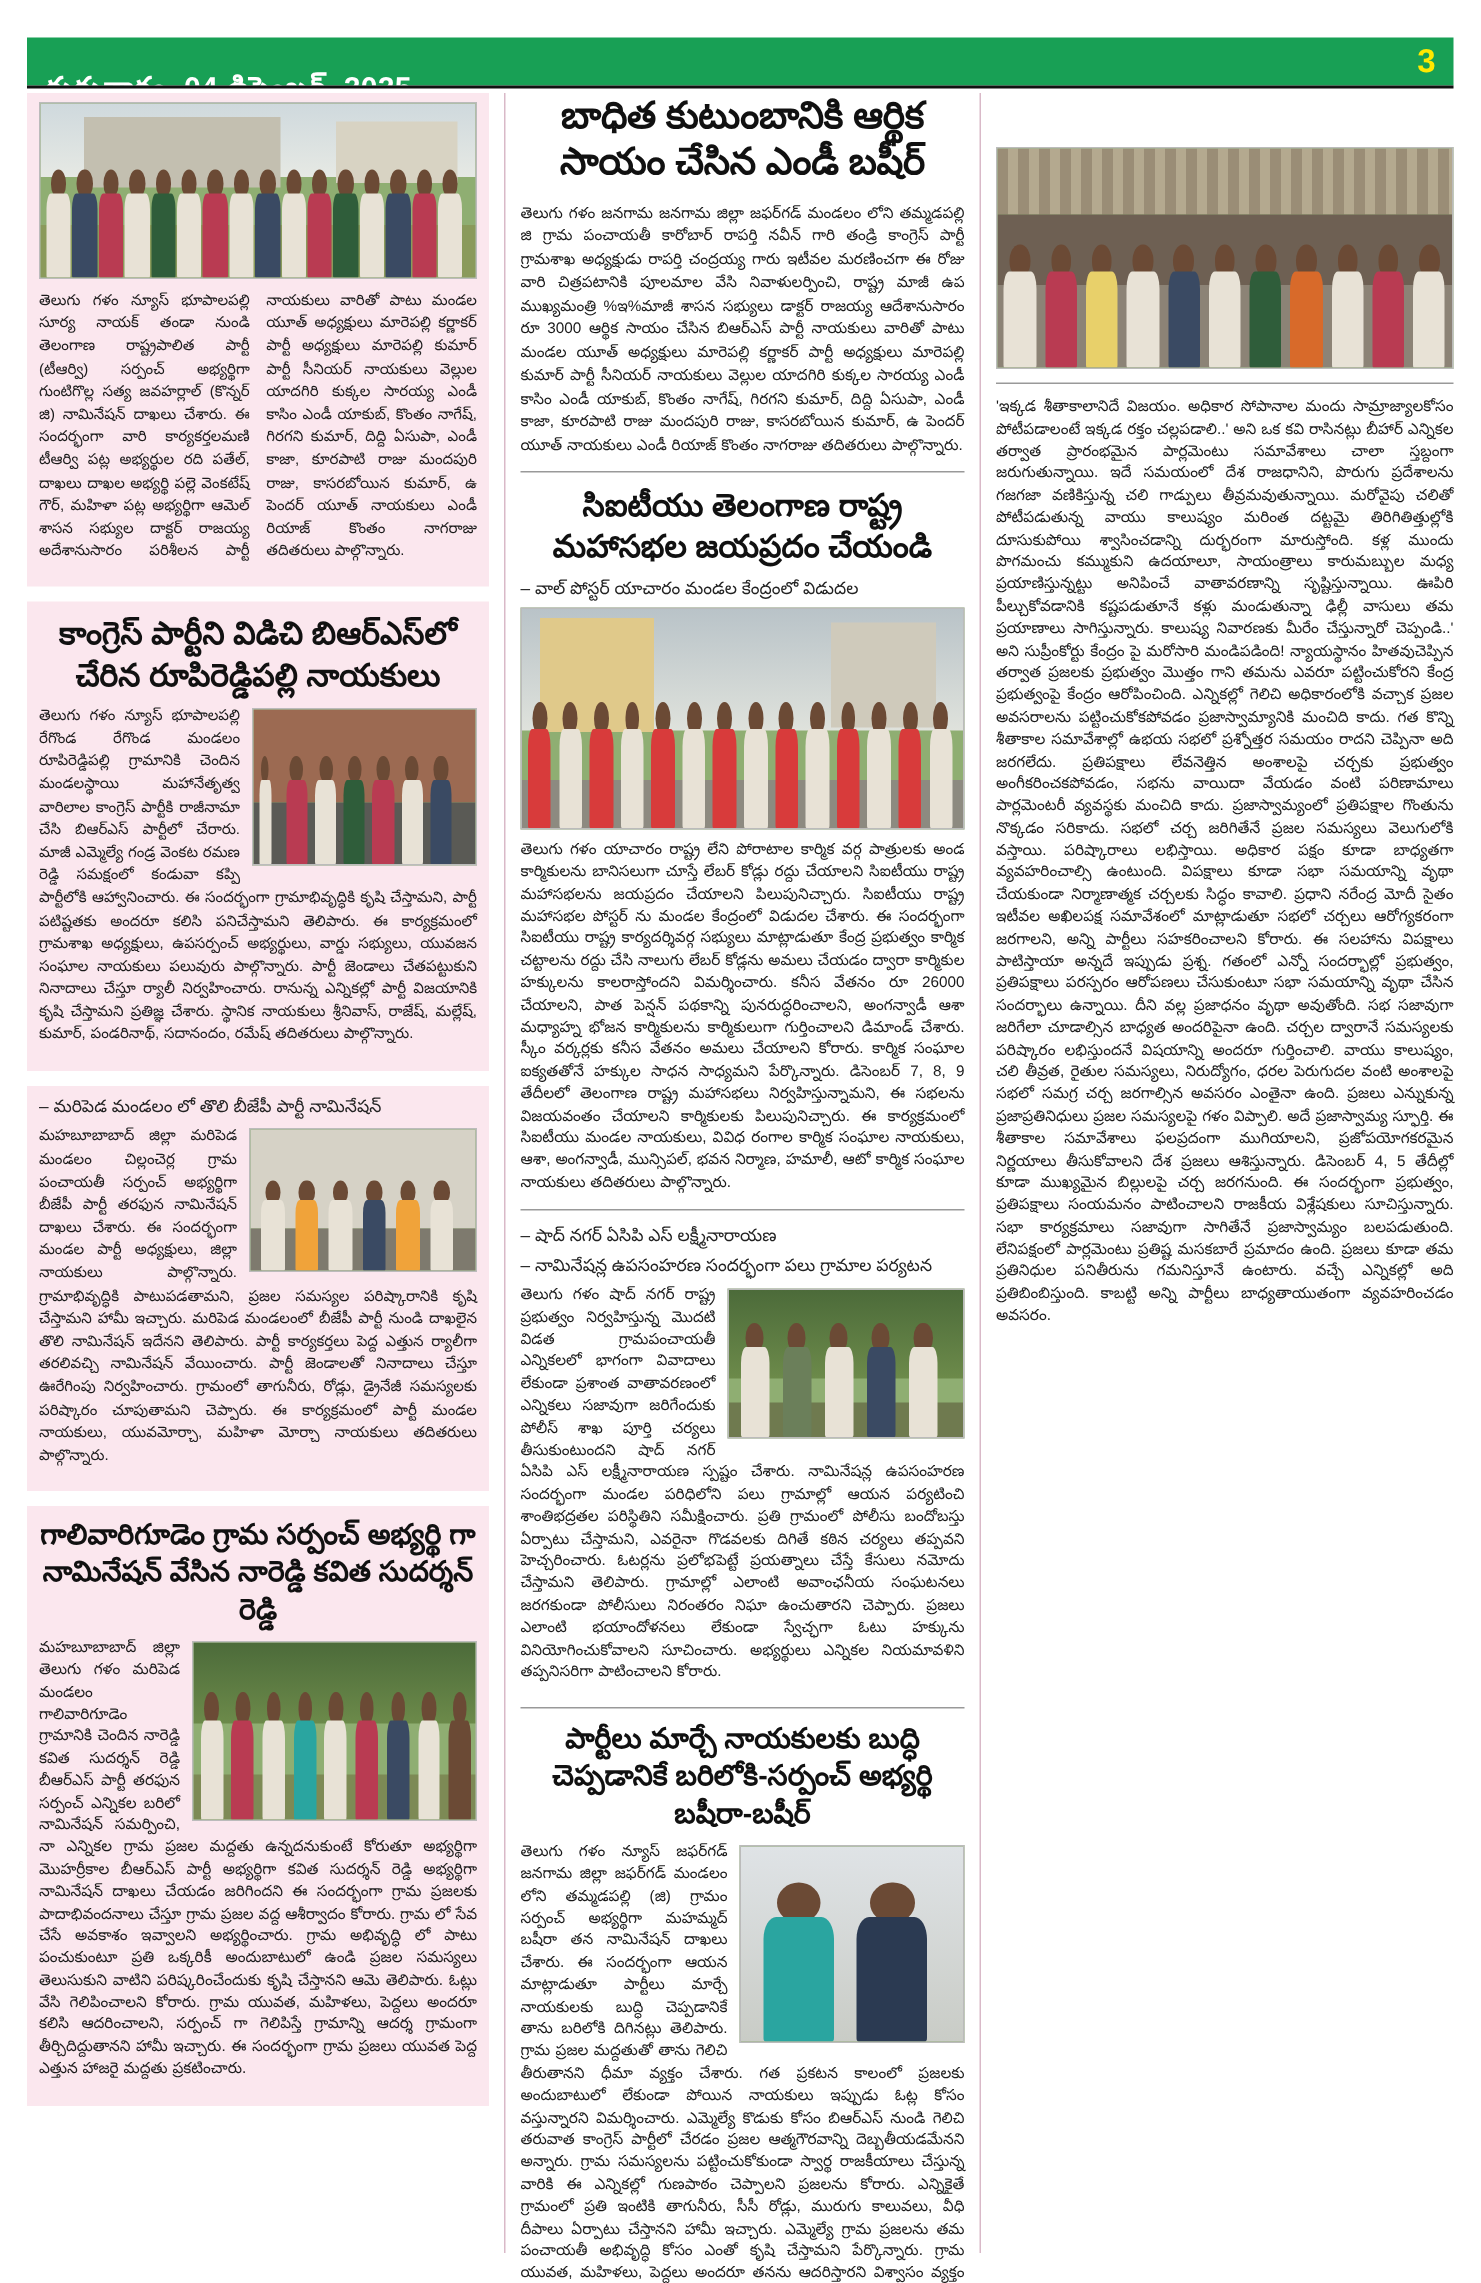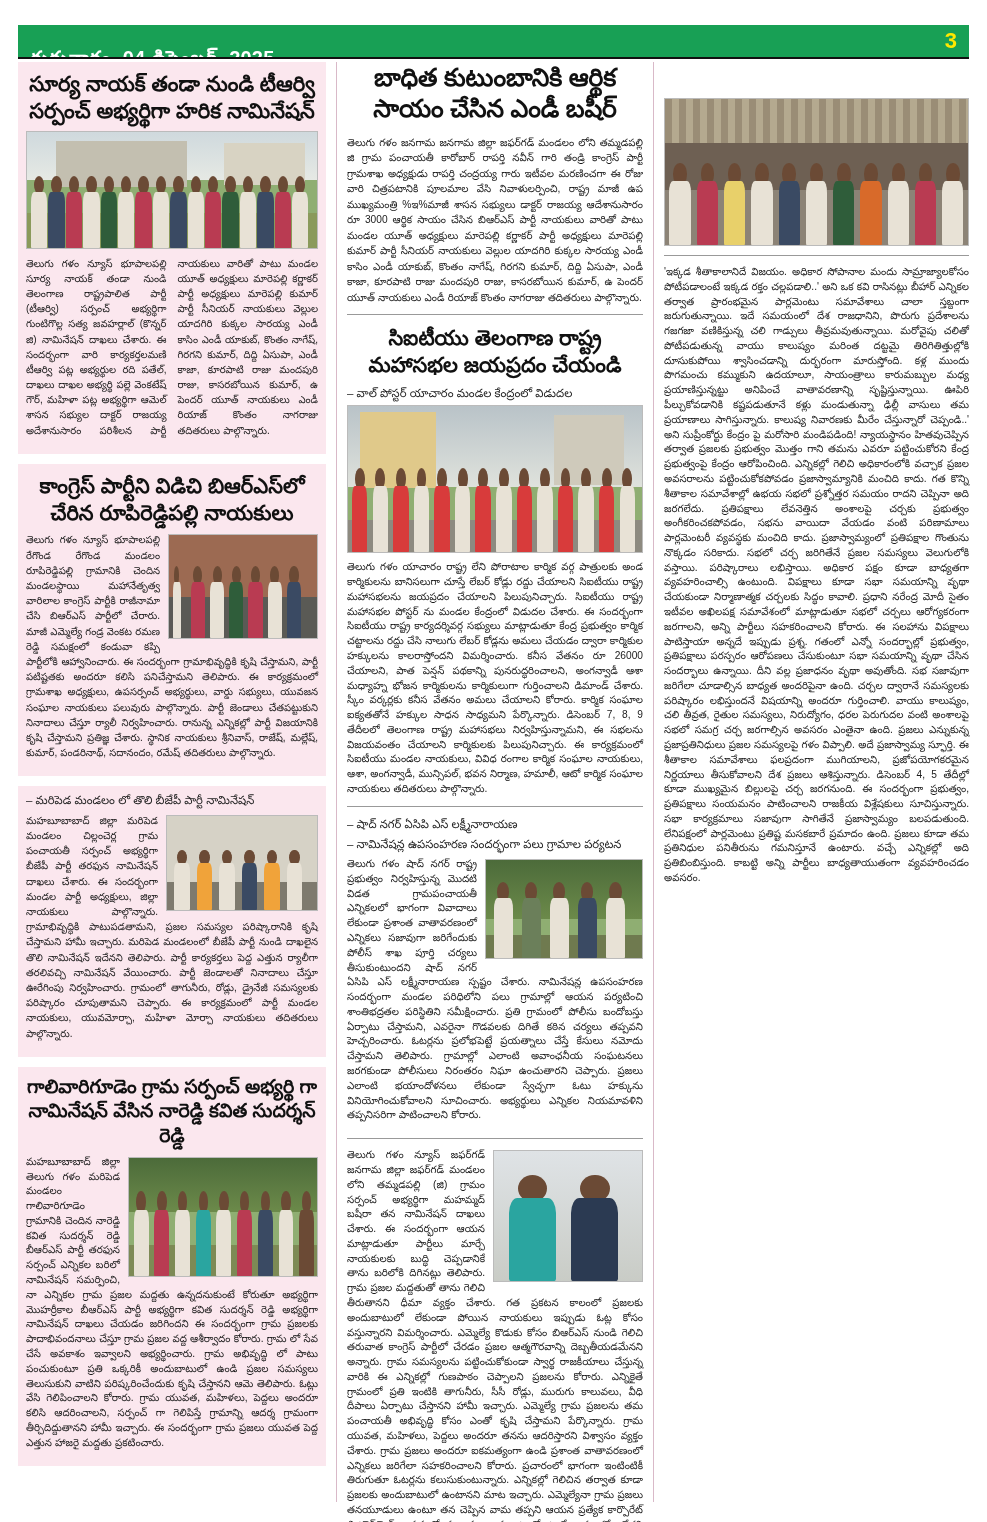--- a/index.html
+++ b/index.html
@@ -165,21 +165,20 @@
   <span class="masthead-date">గురువారం, 04 డిసెంబర్, 2025</span>
   <span class="masthead-page" style="color: rgb(255, 232, 0);">3</span>
 </div>
 <div class="rule-under"></div>
 
 <div class="page">
 
   <div class="col col-left">
 
     <div class="tint">
-      <h2 class="hl">సూర్య నాయక్ తండా నుండి టీఆర్వి సర్పంచ్ అభ్యర్థిగా హరిక నామినేషన్</h2>
       <div class="photo" style="height:118px">
         <div class="sky"></div>
           <div class="bld"></div>
           <div class="bld2"></div>
           <div class="grnd"></div>
         <div class="crowd">
           <i style="--c:#e8e2d6;left:1%"></i>
             <i style="--c:#3a4a63;left:7%"></i>
             <i style="--c:#b93b52;left:13%"></i>
           <i style="--c:#e8e2d6;left:19%"></i>
@@ -313,20 +312,21 @@
           <i style="--c:#e8e2d6;left:76%;width:14%"></i>
         </div>
       </div>
       <p class="body tight">తెలుగు గళం షాద్ నగర్ రాష్ట్ర ప్రభుత్వం నిర్వహిస్తున్న మొదటి విడత గ్రామపంచాయతీ ఎన్నికలలో భాగంగా వివాదాలు లేకుండా ప్రశాంత వాతావరణంలో ఎన్నికలు సజావుగా జరిగేందుకు పోలీస్ శాఖ పూర్తి చర్యలు తీసుకుంటుందని షాద్ నగర్ ఏసిపి ఎస్ లక్ష్మీనారాయణ స్పష్టం చేశారు. నామినేషన్ల ఉపసంహరణ సందర్భంగా మండల పరిధిలోని పలు గ్రామాల్లో ఆయన పర్యటించి శాంతిభద్రతల పరిస్థితిని సమీక్షించారు. ప్రతి గ్రామంలో పోలీసు బందోబస్తు ఏర్పాటు చేస్తామని, ఎవరైనా గొడవలకు దిగితే కఠిన చర్యలు తప్పవని హెచ్చరించారు. ఓటర్లను ప్రలోభపెట్టే ప్రయత్నాలు చేస్తే కేసులు నమోదు చేస్తామని తెలిపారు. గ్రామాల్లో ఎలాంటి అవాంఛనీయ సంఘటనలు జరగకుండా పోలీసులు నిరంతరం నిఘా ఉంచుతారని చెప్పారు. ప్రజలు ఎలాంటి భయాందోళనలు లేకుండా స్వేచ్ఛగా ఓటు హక్కును వినియోగించుకోవాలని సూచించారు. అభ్యర్థులు ఎన్నికల నియమావళిని తప్పనిసరిగా పాటించాలని కోరారు.</p>
       <div class="clear"></div>
     </div>
 
     <hr class="divider-dark">
 
     <div>
+      <h2 class="hl-sm">పార్టీలు మార్చే నాయకులకు బుద్ధి చెప్పడానికే బరిలోకి-సర్పంచ్ అభ్యర్థి బషీరా-బషీర్</h2>
       <div class="photo ph-right" style="width:150px;height:132px">
         <div class="sky" style="height:100%;background:linear-gradient(#dfe3e6,#c9ccc6)"></div>
         <div class="crowd" style="height:82%">
           <i style="--c:#2aa5a0;left:8%;width:36%"></i>
           <i style="--c:#2b3a52;left:50%;width:36%"></i>
         </div>
       </div>
       <p class="body tight">తెలుగు గళం న్యూస్ జఫర్‌గడ్  జనగామ జిల్లా జఫర్‌గడ్ మండలం లోని తమ్మడపల్లి (జి) గ్రామం సర్పంచ్ అభ్యర్థిగా మహమ్మద్ బషీరా తన నామినేషన్ దాఖలు చేశారు. ఈ సందర్భంగా ఆయన మాట్లాడుతూ పార్టీలు మార్చే నాయకులకు బుద్ధి చెప్పడానికే తాను బరిలోకి దిగినట్లు తెలిపారు. గ్రామ ప్రజల మద్దతుతో తాను గెలిచి తీరుతానని ధీమా వ్యక్తం చేశారు. గత ప్రకటన కాలంలో ప్రజలకు అందుబాటులో లేకుండా పోయిన నాయకులు ఇప్పుడు ఓట్ల కోసం వస్తున్నారని విమర్శించారు. ఎమ్మెల్యే కొడుకు కోసం బిఆర్ఎస్ నుండి గెలిచి తరువాత కాంగ్రెస్ పార్టీలో చేరడం ప్రజల ఆత్మగౌరవాన్ని దెబ్బతీయడమేనని అన్నారు. గ్రామ సమస్యలను పట్టించుకోకుండా స్వార్థ రాజకీయాలు చేస్తున్న వారికి ఈ ఎన్నికల్లో గుణపాఠం చెప్పాలని ప్రజలను కోరారు. ఎన్నికైతే గ్రామంలో ప్రతి ఇంటికి తాగునీరు, సీసీ రోడ్లు, మురుగు కాలువలు, వీధి దీపాలు ఏర్పాటు చేస్తానని హామీ ఇచ్చారు. ఎమ్మెల్యే గ్రామ ప్రజలను తమ పంచాయతీ అభివృద్ధి కోసం ఎంతో కృషి చేస్తామని పేర్కొన్నారు. గ్రామ యువత, మహిళలు, పెద్దలు అందరూ తనను ఆదరిస్తారని విశ్వాసం వ్యక్తం చేశారు. గ్రామ ప్రజలు అందరూ ఐకమత్యంగా ఉండి ప్రశాంత వాతావరణంలో ఎన్నికలు జరిగేలా సహకరించాలని కోరారు. ప్రచారంలో భాగంగా ఇంటింటికీ తిరుగుతూ ఓటర్లను కలుసుకుంటున్నారు. ఎన్నికల్లో గెలిచిన తర్వాత కూడా ప్రజలకు అందుబాటులో ఉంటానని మాట ఇచ్చారు. ఎమ్మెల్యేనా గ్రామ ప్రజలు తనయూడులు ఉంటూ తన చెప్పిన వామ తప్పని ఆయన ప్రత్యేక కార్పొరేట్ బిజినెస్‌మెన్ కావడంతో ప్రజలకు అందుబాటులో ఉండే అవకాశమే లేదని వ్యాఖ్యానించారు. గ్రామంలో ఇంకా అనేక అంతర్గత సమస్యలు ఉన్నాయని, వాటి పరిష్కారమే తన ప్రధాన లక్ష్యమని తెలిపారు. విద్యార్థిదశ నుంచే తెలంగాణ రాష్ట్ర సాధన కోసం ఉద్యమాల్లో పాల్గొని, ఆత్మాహుతికి కూడా ప్రయత్నించానని ఆయన గుర్తుచేసుకున్నారు. గ్రామాభివృద్ధి పై ఉన్న తమ ఆశయాలను నెరవేర్చేందుకు తమ్మడపల్లి జి ప్రజలు తనను ఆశీర్వదించి గెలిపించాలని మహమ్మద్ బషీర్ విజ్ఞప్తి చేశారు</p>
       <div class="clear"></div>
     </div>

